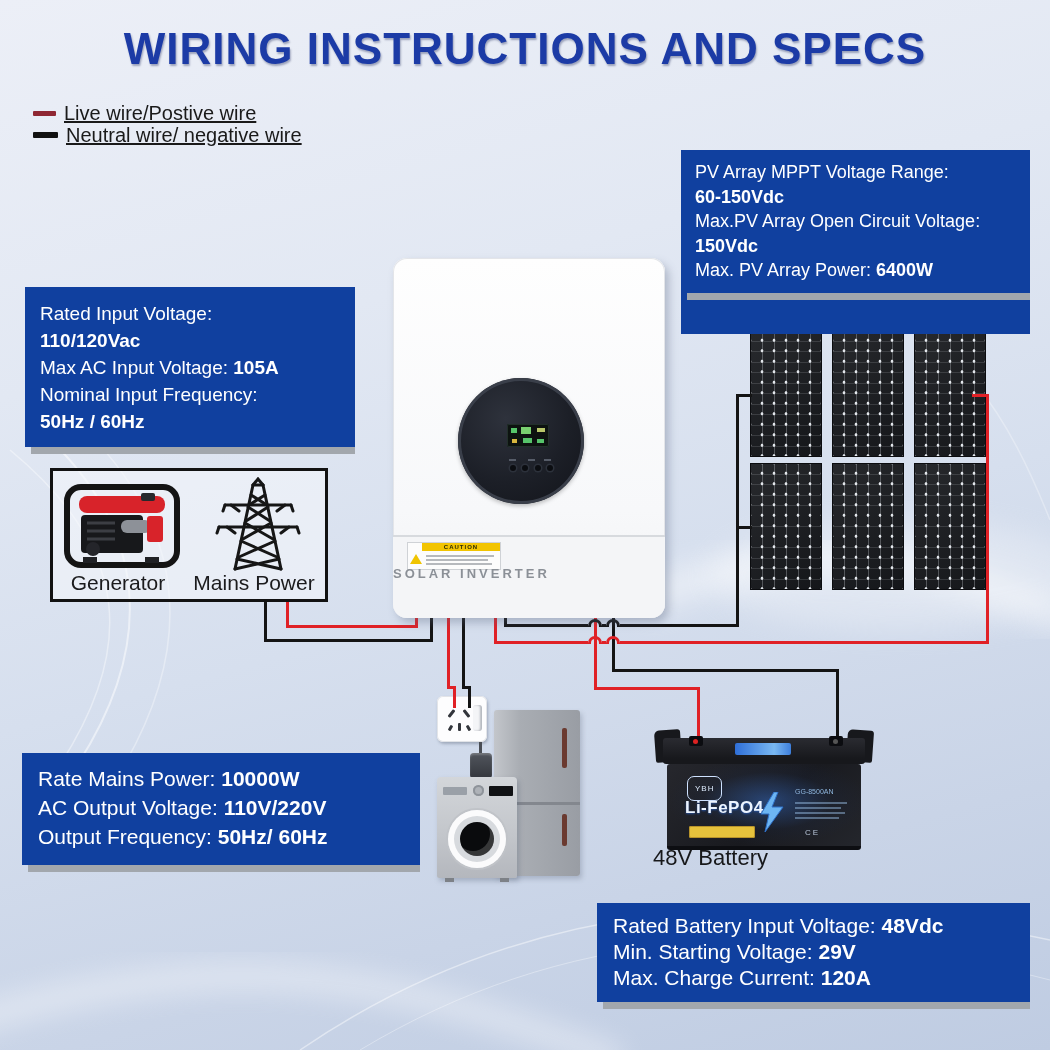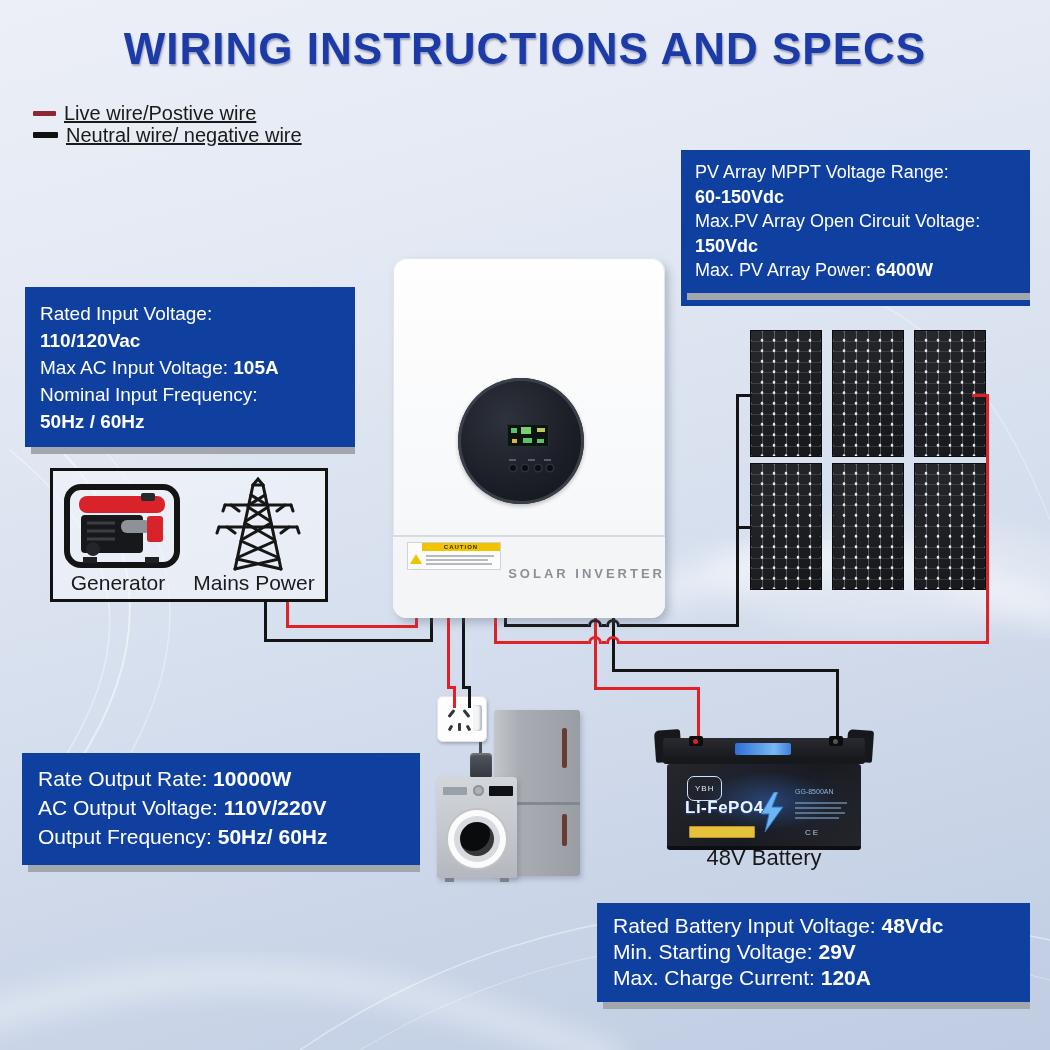--- a/index.html
+++ b/index.html
@@ -17,21 +17,21 @@
   .dash{width:23px;height:5px;margin-right:8px;border-radius:1px;}
   .dash.live{background:var(--legend-live-swatch,#8f2733);}
   .dash.neutral{background:#111;height:6px;width:25px;}
   .legend-label{font-size:20px;color:#1a1a1a;text-decoration:underline;}
   
   .spec{position:absolute;background:var(--box-blue,#10409f);color:#fff;z-index:8;
     padding:12px 16px;box-sizing:border-box;}
   .spec .sline{white-space:nowrap;}
   .spec .b{font-weight:bold;}
   .spec-shadow{position:absolute;height:7px;background:#a2a7ad;z-index:8;}
-  #box-pv{left:681px;top:150px;width:349px;height:156px;font-size:18px;line-height:24.5px;padding:10px 14px;}
+  #box-pv{left:681px;top:150px;width:349px;height:184px;font-size:18px;line-height:24.5px;padding:10px 14px;}
   #box-pv-sh{left:687px;top:293px;width:343px;}
   #box-in{left:25px;top:287px;width:330px;height:160px;font-size:19px;line-height:27px;padding:13px 15px;}
   #box-in-sh{left:31px;top:447px;width:324px;}
   #box-out{left:22px;top:753px;width:398px;height:112px;font-size:21px;line-height:29px;padding:11px 16px;}
   #box-out-sh{left:28px;top:865px;width:392px;}
   #box-bat{left:597px;top:903px;width:433px;height:99px;font-size:21px;line-height:26px;padding:10px 16px;}
   #box-bat-sh{left:603px;top:1002px;width:427px;}
   
   .wire{position:absolute;}
   .wire.live{background:var(--live-wire,#e02126);}
@@ -61,21 +61,21 @@
   .lcd-px{position:absolute;}
   .inv-btn{position:absolute;width:6px;height:6px;border-radius:50%;background:#0b0d11;box-shadow:0 0 0 1.5px #2c313b;top:87px;}
   .inv-btn-lbl{position:absolute;width:7px;height:1.5px;background:#565c68;top:81px;}
   #inv-caution{position:absolute;left:15px;top:285px;width:92px;height:26px;background:#fcfcfc;
     box-shadow:0 0 0 1px #cfd2d6;}
   #inv-caution .head{position:absolute;left:14px;top:0;width:78px;height:8px;background:#f2c400;
     font-size:6px;font-weight:bold;color:#2a2a00;text-align:center;line-height:8px;letter-spacing:1px;}
   #inv-caution .tri{position:absolute;left:2px;top:11px;width:0;height:0;
     border-left:6px solid transparent;border-right:6px solid transparent;border-bottom:10px solid #f0c400;}
   .cau-line{position:absolute;left:18px;height:1.5px;background:#b6b9bd;}
-  #inv-name{position:absolute;left:0;top:308px;width:100%;text-align:right;font-size:13px;font-weight:bold;
+  #inv-name{position:absolute;left:0;top:308px;width:100%;text-align:left;font-size:13px;font-weight:bold;
     letter-spacing:3px;color:#8b9097;}
   
   .panel{position:absolute;width:72px;height:127px;z-index:4;background:#17191d;border:1px solid #0b0c0f;box-sizing:border-box;
     background-image:
       radial-gradient(circle, #e3e7ec 1.2px, transparent 1.7px),
       repeating-linear-gradient(90deg, transparent 0 11px, rgba(230,235,242,.28) 11px 12px),
       repeating-linear-gradient(0deg, transparent 0 9.5px, rgba(230,235,242,.14) 9.5px 10.5px),
       linear-gradient(135deg, rgba(255,255,255,.07), rgba(0,0,0,.12));
     background-size:12px 10.5px, auto, auto, auto;background-position:5px 4px,0 0,0 0,0 0;}
   
@@ -93,21 +93,21 @@
     border-bottom:4px solid #0d0e12;box-sizing:border-box;}
   #bat-brand{position:absolute;left:20px;top:12px;padding:7px 7px;border:1px solid #cfe2ff;border-radius:7px;
     font-size:8px;color:#dce9fb;letter-spacing:1px;}
   #bat-chem{position:absolute;left:18px;top:34px;font-size:17px;font-weight:bold;color:#ecf4ff;
     text-shadow:0 1px 2px rgba(40,90,180,.8);letter-spacing:.5px;}
   #bat-model{position:absolute;left:128px;top:24px;font-size:7px;color:#8fb6dd;}
   .bat-spec-line{position:absolute;left:128px;width:52px;height:1.5px;background:rgba(160,200,240,.45);}
   #bat-sticker{position:absolute;left:22px;top:62px;width:66px;height:12px;background:#e6c23c;border-radius:2px;
     box-shadow:inset 0 0 0 1px #b8932a;}
   #bat-cert{position:absolute;left:138px;top:64px;font-size:8px;color:#b8c6d8;letter-spacing:2px;}
-  #bat-label{position:absolute;left:653px;top:845px;width:222px;text-align:center;font-size:22px;color:#17181a;z-index:4;}
+  #bat-label{position:absolute;left:653px;top:845px;width:222px;font-size:22px;color:#17181a;z-index:4;}
   
   #outlet{position:absolute;left:437px;top:696px;width:50px;height:46px;background:#fdfdfe;border-radius:6px;z-index:4;
     box-shadow:1px 2px 3px rgba(100,110,130,.45), inset 0 0 0 1px #e2e4e8;}
   .slot{position:absolute;width:3px;height:9px;background:#33363c;border-radius:1px;}
   #outlet .rocker{position:absolute;left:36px;top:9px;width:9px;height:26px;background:#f4f5f7;border-radius:3px;
     box-shadow:inset -2px 0 2px rgba(120,125,135,.5);}
   #cord{position:absolute;left:479px;top:742px;width:3px;height:12px;background:#4a4e55;z-index:5;}
   #plug{position:absolute;left:470px;top:753px;width:22px;height:25px;background:linear-gradient(180deg,#51555d,#34373d);
     border-radius:4px 4px 3px 3px;z-index:5;box-shadow:inset 0 2px 2px rgba(255,255,255,.2);}
   #fridge{position:absolute;left:494px;top:710px;width:86px;height:166px;z-index:5;border-radius:3px;
@@ -172,21 +172,21 @@
   <div class="spec-shadow" id="box-pv-sh"></div>
   <div class="spec" id="box-in">
       <div class="sline"><span>Rated Input Voltage:</span></div>
       <div class="sline"><span class="b">110/120Vac</span></div>
       <div class="sline"><span>Max AC Input Voltage: </span><span class="b">105A</span></div>
       <div class="sline"><span>Nominal Input Frequency:</span></div>
       <div class="sline"><span class="b">50Hz / 60Hz</span></div>
     </div>
   <div class="spec-shadow" id="box-in-sh"></div>
   <div class="spec" id="box-out">
-      <div class="sline"><span>Rate Output Rate: </span><span class="b">10000W</span></div>
+      <div class="sline"><span>Rate Mains Power: </span><span class="b">10000W</span></div>
       <div class="sline"><span>AC Output Voltage: </span><span class="b">110V/220V</span></div>
       <div class="sline"><span>Output Frequency: </span><span class="b">50Hz/ 60Hz</span></div>
     </div>
   <div class="spec-shadow" id="box-out-sh"></div>
   <div class="spec" id="box-bat">
       <div class="sline"><span>Rated Battery Input Voltage: </span><span class="b">48Vdc</span></div>
       <div class="sline"><span>Min. Starting Voltage: </span><span class="b">29V</span></div>
       <div class="sline"><span>Max. Charge Current: </span><span class="b">120A</span></div>
     </div>
   <div class="spec-shadow" id="box-bat-sh"></div>

